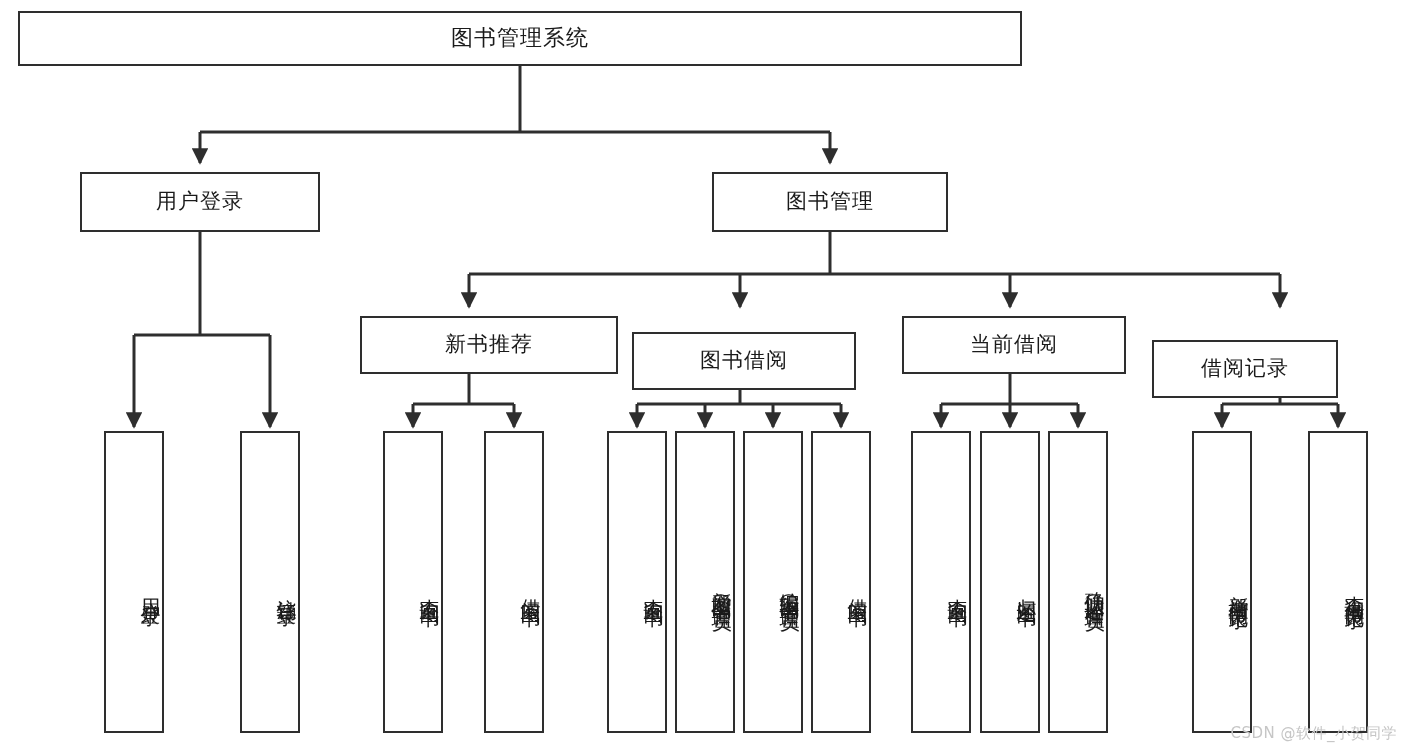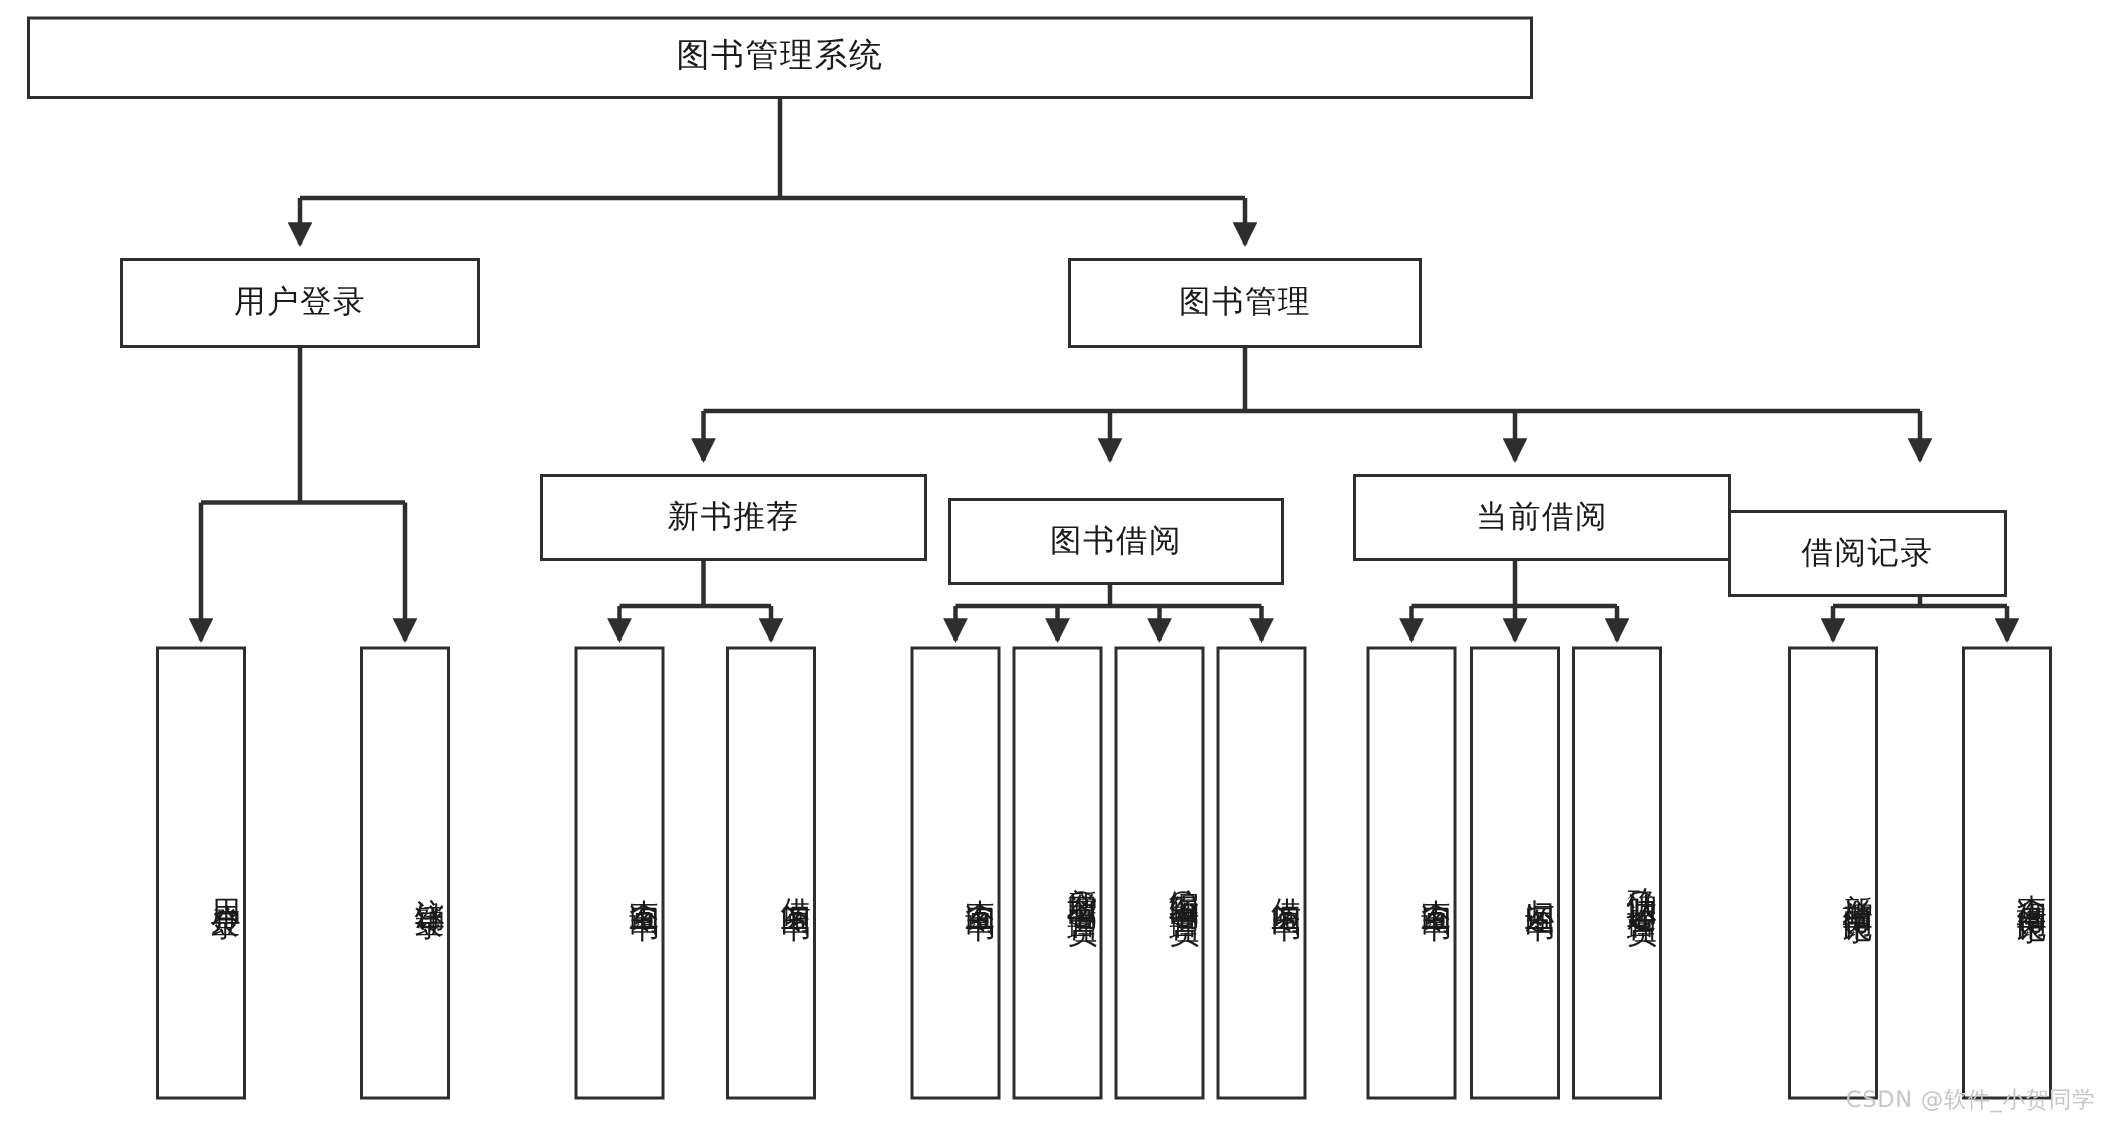--- a/index.html
+++ b/index.html
@@ -129,21 +129,21 @@
     </g>
   </svg>
 
   <div class="node node-h node-root" style="left:18px; top:11px; width:1004px; height:55px;">图书管理系统</div>
 
   <div class="node node-h" style="left:80px; top:172px; width:240px; height:60px;">用户登录</div>
   <div class="node node-h" style="left:712px; top:172px; width:236px; height:60px;">图书管理</div>
 
   <div class="node node-h" style="left:360px; top:316px; width:258px; height:58px;">新书推荐</div>
   <div class="node node-h" style="left:632px; top:332px; width:224px; height:58px;">图书借阅</div>
-  <div class="node node-h" style="left:902px; top:316px; width:252px; height:58px;">当前借阅</div>
+  <div class="node node-h" style="left:902px; top:316px; width:224px; height:58px;">当前借阅</div>
   <div class="node node-h" style="left:1152px; top:316px; width:186px; height:58px;margin-top:24px;">借阅记录</div>
 
   <div class="node node-v" style="left:104px; top:431px; width:60px; height:302px;">
     <span class="vtext">用户登录</span>
   </div>
   <div class="node node-v" style="left:240px; top:431px; width:60px; height:302px;">
     <span class="vtext">注销登录</span>
   </div>
 
   <div class="node node-v" style="left:383px; top:431px; width:60px; height:302px;">

